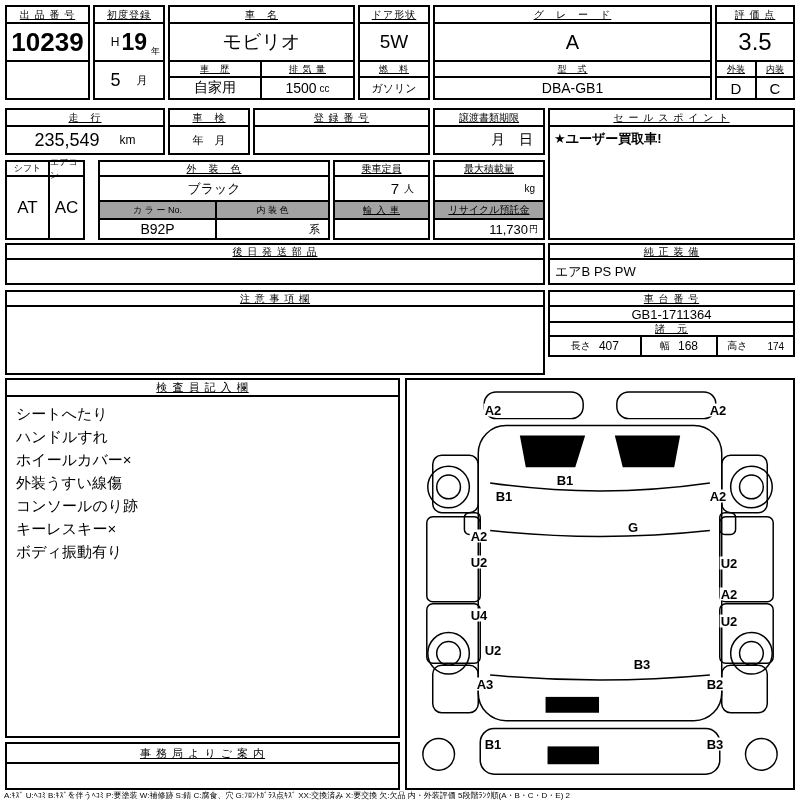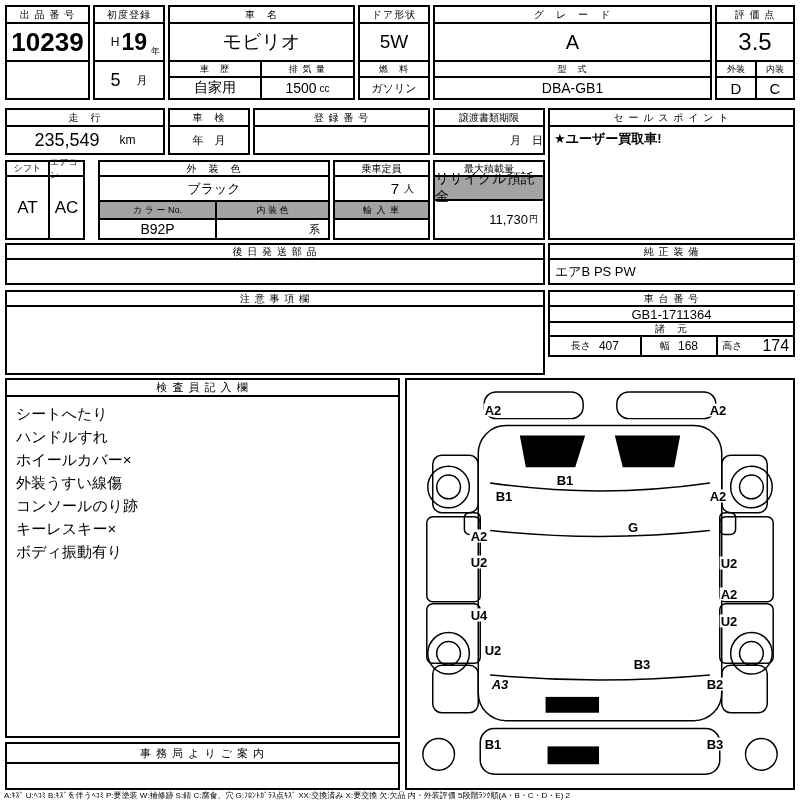--- a/index.html
+++ b/index.html
@@ -4,21 +4,21 @@
 <style>
   * { margin:0; padding:0; box-sizing:border-box; }
   html,body { background:#fff; }
   body {
     width:800px; height:800px; position:relative;
     font-family:"Liberation Sans","DejaVu Sans",sans-serif;
     color:#000;
   }
   .sheet { position:relative; width:800px; height:800px; background:#fff; }
   .blk { position:absolute; border:2px solid #000; background:#fff; display:flex; flex-direction:column; }
-  .hd  { display:flex; align-items:center; justify-content:center; border-bottom:2px solid #000; font-size:10px; flex:none; letter-spacing:1px; }
+  .hd  { display:flex; align-items:center; justify-content:center; border-bottom:2px solid #000; font-size:10px; flex:none; letter-spacing:1px;text-decoration:underline; }
   .vl  { display:flex; align-items:center; justify-content:center; flex:none; }
   .row { display:flex; flex:none; }
   .col { display:flex; flex-direction:column; flex:none; }
   .fill { flex:1 1 auto; min-height:0; }
   .bb { border-bottom:2px solid #000; }
   .bl { border-left:2px solid #000; }
   .end { justify-content:flex-end; }
   .start { justify-content:flex-start; }
   .shade { background:#a3a3a3; }
   .big { font-size:26px; font-weight:bold; }
@@ -111,21 +111,21 @@
     <div class="vl fill" style="font-size:11px">年　月</div>
   </div>
 
   <div class="blk" style="left:253px;top:108px;width:177px;height:47px">
     <div class="hd" style="height:17px">登 録 番 号</div>
     <div class="vl fill"></div>
   </div>
 
   <div class="blk" style="left:433px;top:108px;width:112px;height:47px">
     <div class="hd" style="height:17px;letter-spacing:0">譲渡書類期限</div>
-    <div class="vl fill end" style="font-size:11px;padding-right:0">月　日</div>
+    <div class="vl fill end" style="font-size:14px;padding-right:10px">月　日</div>
   </div>
 
   <div class="blk" style="left:548px;top:108px;width:247px;height:132px">
     <div class="hd" style="height:17px">セ ー ル ス ポ イ ン ト</div>
     <div class="fill" style="padding:3px 4px;font-size:13px;font-weight:bold">★ユーザー買取車!</div>
   </div>
 
   <div class="blk" style="left:5px;top:160px;width:80px;height:80px">
     <div class="row bb" style="height:15px">
       <div class="vl" style="width:41px;font-size:9px">シフト</div>
@@ -155,21 +155,22 @@
     <div class="vl bb end" style="height:25px;padding-right:14px">
       <span style="font-size:15px">7</span>
       <span style="font-size:10px;margin-left:5px">人</span>
     </div>
     <div class="hd shade" style="height:18px;font-size:9px">輸 入 車</div>
     <div class="vl fill"></div>
   </div>
 
   <div class="blk" style="left:433px;top:160px;width:112px;height:80px">
     <div class="hd" style="height:15px;letter-spacing:0">最大積載量</div>
-    <div class="hd shade" style="height:24px;font-size:14px;letter-spacing:0">リサイクル預託金</div>
+    <div class="vl bb end" style="height:25px;font-size:10px;padding-right:8px">kg</div>
+    <div class="hd shade" style="height:18px;font-size:10px;letter-spacing:0">リサイクル預託金</div>
     <div class="vl fill end" style="padding-right:5px">
       <span style="font-size:13px">11,730</span>
       <span style="font-size:9px;margin-left:1px">円</span>
     </div>
   </div>
 
   <div class="blk" style="left:5px;top:243px;width:540px;height:42px">
     <div class="hd" style="height:15px">後 日 発 送 部 品</div>
     <div class="vl fill"></div>
   </div>
@@ -192,21 +193,21 @@
       <div class="vl" style="flex:1.2">
         <span style="font-size:10px">長さ</span>
         <span style="font-size:12px;margin-left:8px">407</span>
       </div>
       <div class="vl bl" style="flex:1">
         <span style="font-size:10px">幅</span>
         <span style="font-size:12px;margin-left:8px">168</span>
       </div>
       <div class="vl bl" style="flex:1">
         <span style="font-size:10px">高さ</span>
-        <span style="font-size:16px;margin-left:20px">174</span>
+        <span style="font-size:10px;margin-left:20px">174</span>
       </div>
     </div>
   </div>
 
   <div class="blk" style="left:5px;top:378px;width:395px;height:360px">
     <div class="hd" style="height:17px;font-size:11px">検 査 員 記 入 欄</div>
     <div class="fill" style="padding:5px 9px;font-size:15px;line-height:23px">
         <div class="note-line">シートへたり</div>
         <div class="note-line">ハンドルすれ</div>
         <div class="note-line">ホイールカバー×</div>
@@ -269,21 +270,21 @@
           <span class="marker" style="left: 311px; top: 116px;">A2</span>
           <span class="marker" style="left: 226px; top: 147px;">G</span>
           <span class="marker" style="left: 72px; top: 156px;">A2</span>
           <span class="marker" style="left: 72px; top: 182px;">U2</span>
           <span class="marker" style="left: 322px; top: 183px;">U2</span>
           <span class="marker" style="left: 322px; top: 214px;">A2</span>
           <span class="marker" style="left: 72px; top: 235px;">U4</span>
           <span class="marker" style="left: 322px; top: 241px;">U2</span>
           <span class="marker" style="left: 86px; top: 270px;">U2</span>
           <span class="marker" style="left: 235px; top: 284px;">B3</span>
-          <span class="marker" style="left: 93px; top: 304px; font-style: italic;">A3</span>
+          <span class="marker" style="left: 78px; top: 304px;">A3</span>
           <span class="marker" style="left: 308px; top: 304px; text-align: right;">B2</span>
           <span class="marker" style="left: 86px; top: 364px;">B1</span>
           <span class="marker" style="left: 308px; top: 364px;">B3</span>
         </div>
     </div>
   </div>
 
   <div class="legend">A:ｷｽﾞ U:ﾍｺﾐ B:ｷｽﾞを伴うﾍｺﾐ P:要塗装 W:補修跡 S:錆 C:腐食、穴 G:ﾌﾛﾝﾄｶﾞﾗｽ点ｷｽﾞ XX:交換済み X:要交換 欠:欠品 内・外装評価 5段階ﾗﾝｸ順(A・B・C・D・E) 2</div>
 
 </div>

